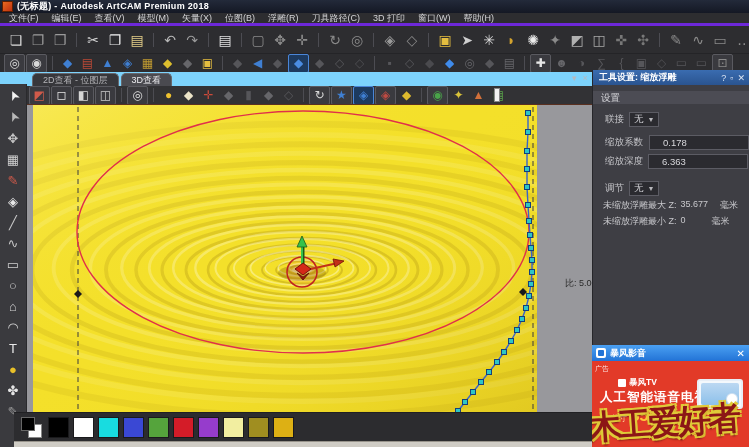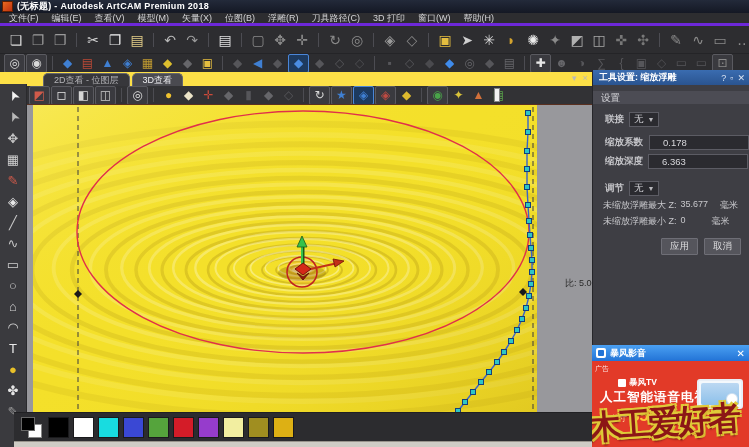--- a/index.html
+++ b/index.html
@@ -25,22 +25,22 @@
   .icon{width:19px;height:17px;display:inline-flex;align-items:center;justify-content:center;
         font-size:12px;line-height:1;cursor:default;flex:0 0 auto;}
   .row1 .icon{width:20px;height:22px;font-size:14px;}
   .icon.box{border:1px solid #5a5a60;background:#3a3a3f;border-radius:2px;}
   .icon.active{background:#1d3a5f;border:1px solid #4a86d8;}
   .tsep{width:1px;height:14px;background:#4c4c52;margin:0 4px;flex:0 0 auto;}
   .slider{width:84px;height:2px;background:#ededed;position:relative;margin-left:10px;flex:0 0 auto;}
   .slider .handle{position:absolute;right:-2px;top:-5px;width:4px;height:12px;background:#f2f2f2;border:1px solid #888;}
 
   
-  .tabrow{left:0;top:72px;width:592px;height:14px;background:#fde047;display:flex;align-items:flex-end;
-          padding-left:43px;box-sizing:border-box;gap:2px;}
+  .tabrow{left:0;top:72px;width:592px;height:14px;background:#7dd3fc;display:flex;align-items:flex-end;
+          padding-left:32px;box-sizing:border-box;gap:2px;}
   .tab{height:12px;line-height:12px;padding:0 10px;font-size:9px;color:#b4b4b8;background:#37373b;
        border:1px solid #66666c;border-bottom:none;border-radius:5px 5px 0 0;white-space:nowrap;}
   .tab.active{background:#4a4a50;color:#ededf0;}
   .dockctl{position:absolute;left:572px;top:73px;display:flex;gap:6px;color:#b8b8bc;font-size:9px;}
 
   
   .lefttb{left:0;top:84px;width:27px;height:363px;background:#3a3a3e;display:flex;flex-direction:column;
           align-items:center;gap:1px;padding-top:2px;box-sizing:border-box;border-right:1px solid #2a2a2d;}
   .lefttb .icon{width:21px;height:20px;font-size:13px;}
 
@@ -58,21 +58,21 @@
   .statusbar{left:14px;top:441px;width:578px;height:6px;background:#cfccc5;border-top:1px solid #98948c;}
 
   
   .rightcol{left:592px;top:70px;width:157px;height:275px;background:#3e3e44;border-left:1px solid #26262a;box-sizing:border-box;}
   .phead{height:15px;background:linear-gradient(#3a6cb0,#2a5490);display:flex;align-items:center;
          padding:0 4px 0 6px;box-sizing:border-box;}
   .phead .ttl{color:#fff;font-size:9px;font-weight:bold;flex:1;white-space:nowrap;overflow:hidden;}
   .phead .ctl{color:#d8e2f2;font-size:9px;margin-left:4px;}
   .sechead{margin-top:6px;background:#4c4c54;height:13px;line-height:13px;color:#d6d6da;font-size:9.5px;padding-left:8px;}
   .prow{display:flex;align-items:center;margin:8px 0 0 12px;gap:5px;}
-  .plabel{color:#c4c4c8;font-size:9.5px;white-space:nowrap;font-weight:bold;}
+  .plabel{color:#c4c4c8;font-size:9.5px;white-space:nowrap;}
   .pfield{background:#2b2b30;border:1px solid #5c5c64;color:#d8d8dc;font-size:9.5px;height:13px;
           padding:0 13px;box-sizing:content-box;font-family:inherit;}
   .pselect{background:#2b2b30;border:1px solid #5c5c64;color:#d8d8dc;font-size:9.5px;height:13px;
            display:inline-flex;align-items:center;gap:4px;padding:0 4px;}
   .pselect .car{font-size:7px;color:#b8b8bc;}
   .infoline{margin:3px 0 0 10px;font-size:9px;color:#c8c8cc;display:flex;gap:4px;white-space:nowrap;}
   .infoline .unit{margin-left:8px;}
   .btnrow{display:flex;justify-content:flex-end;gap:6px;margin:10px 8px 0 0;}
   .pbtn{background:#55555c;border:1px solid #6e6e76;color:#dcdcde;font-size:9.5px;height:15px;
         padding:0 8px;display:inline-flex;align-items:center;border-radius:1px;}
@@ -426,24 +426,20 @@
   <div class="infoline">
     <span>未缩放浮雕最大 Z:</span>
     <span>35.677</span>
     <span class="unit">毫米</span>
   </div>
   <div class="infoline">
     <span>未缩放浮雕最小 Z:</span>
     <span>0</span>
     <span class="unit" style="margin-left:22px;">毫米</span>
   </div>
-  <div class="btnrow">
-    <span class="pbtn">应用</span>
-    <span class="pbtn">取消</span>
-  </div>
 </div>
 
 
 <div class="abs ad">
   <div class="adbar">
     <span class="adlogo"></span>
     <span class="t">暴风影音</span>
     <span class="x">✕</span>
   </div>
   <span class="adtag">广告</span>

